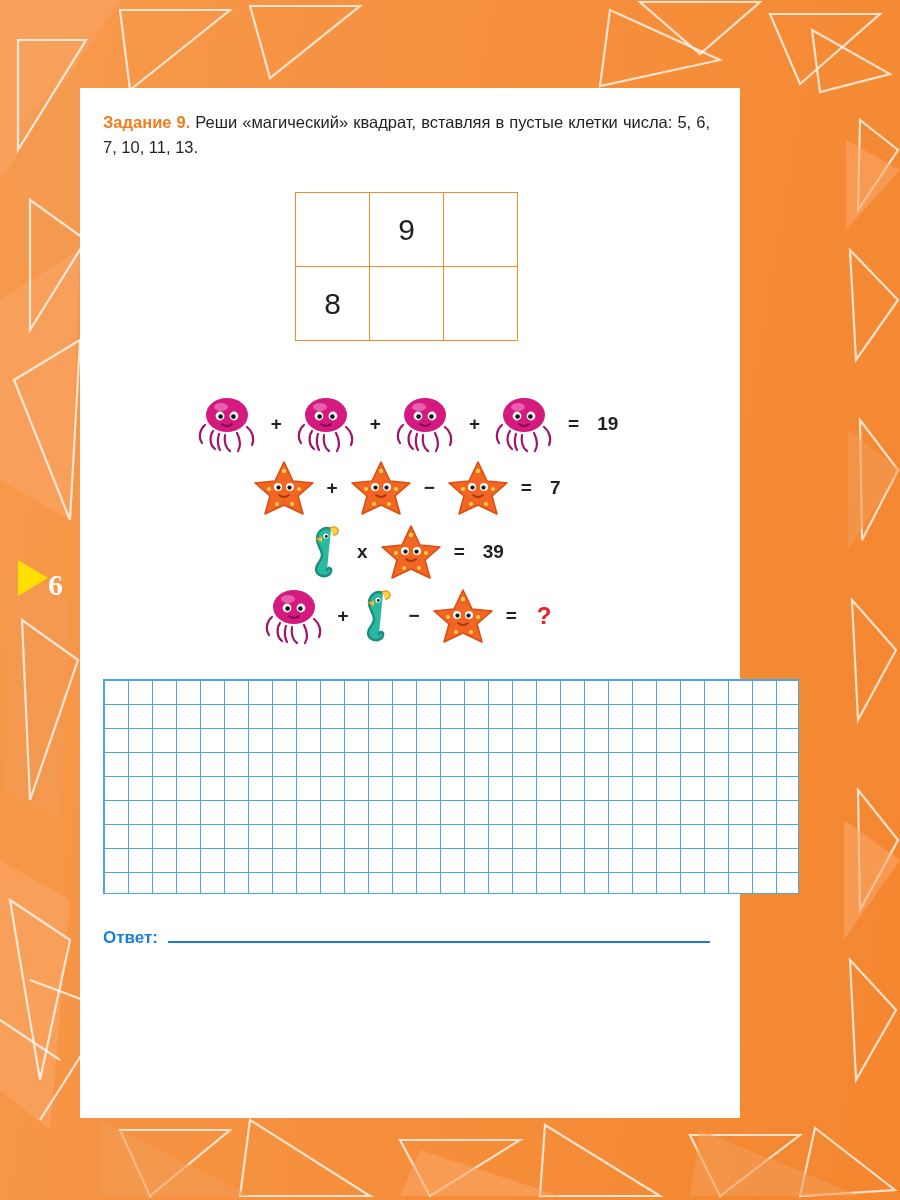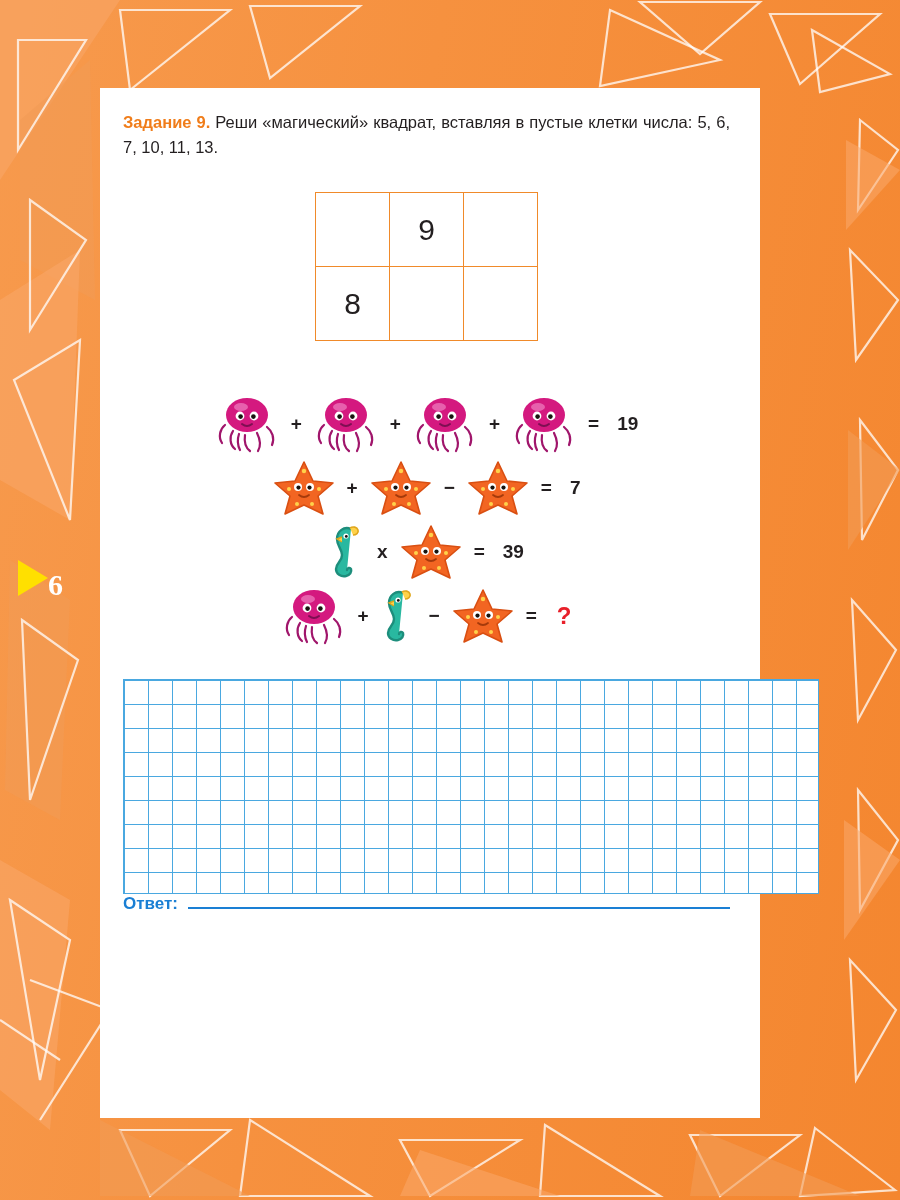--- a/index.html
+++ b/index.html
@@ -49,21 +49,21 @@
     top: 8px;
     font-size: 30px;
     color: #ffffff;
     font-family: "Liberation Serif", serif;
     font-weight: bold;
   }
 
   
   .sheet {
     position: absolute;
-    left: 100px;
+    left: 80px;
     top: 88px;
     width: 660px;
     height: 1030px;
     background: #ffffff;
     z-index: 5;
     box-shadow: 0 0 0 0 rgba(0,0,0,0);
   }
 
   .inner {
     padding: 22px 30px 0 23px;
@@ -149,20 +149,21 @@
     border-left: 1px solid #4aa8e0;
     border-right: 1px solid #4aa8e0;
     border-bottom: 1px solid #4aa8e0;
     box-sizing: border-box;
   }
 
   
   .answer {
     display: flex;
     align-items: baseline;
+    margin-top: 34px;
   }
   .answer .lbl {
     color: #1a7fd4;
     font-size: 17px;
     font-weight: bold;
     margin-right: 10px;
     white-space: nowrap;
   }
   .answer .line {
     flex: 1;

